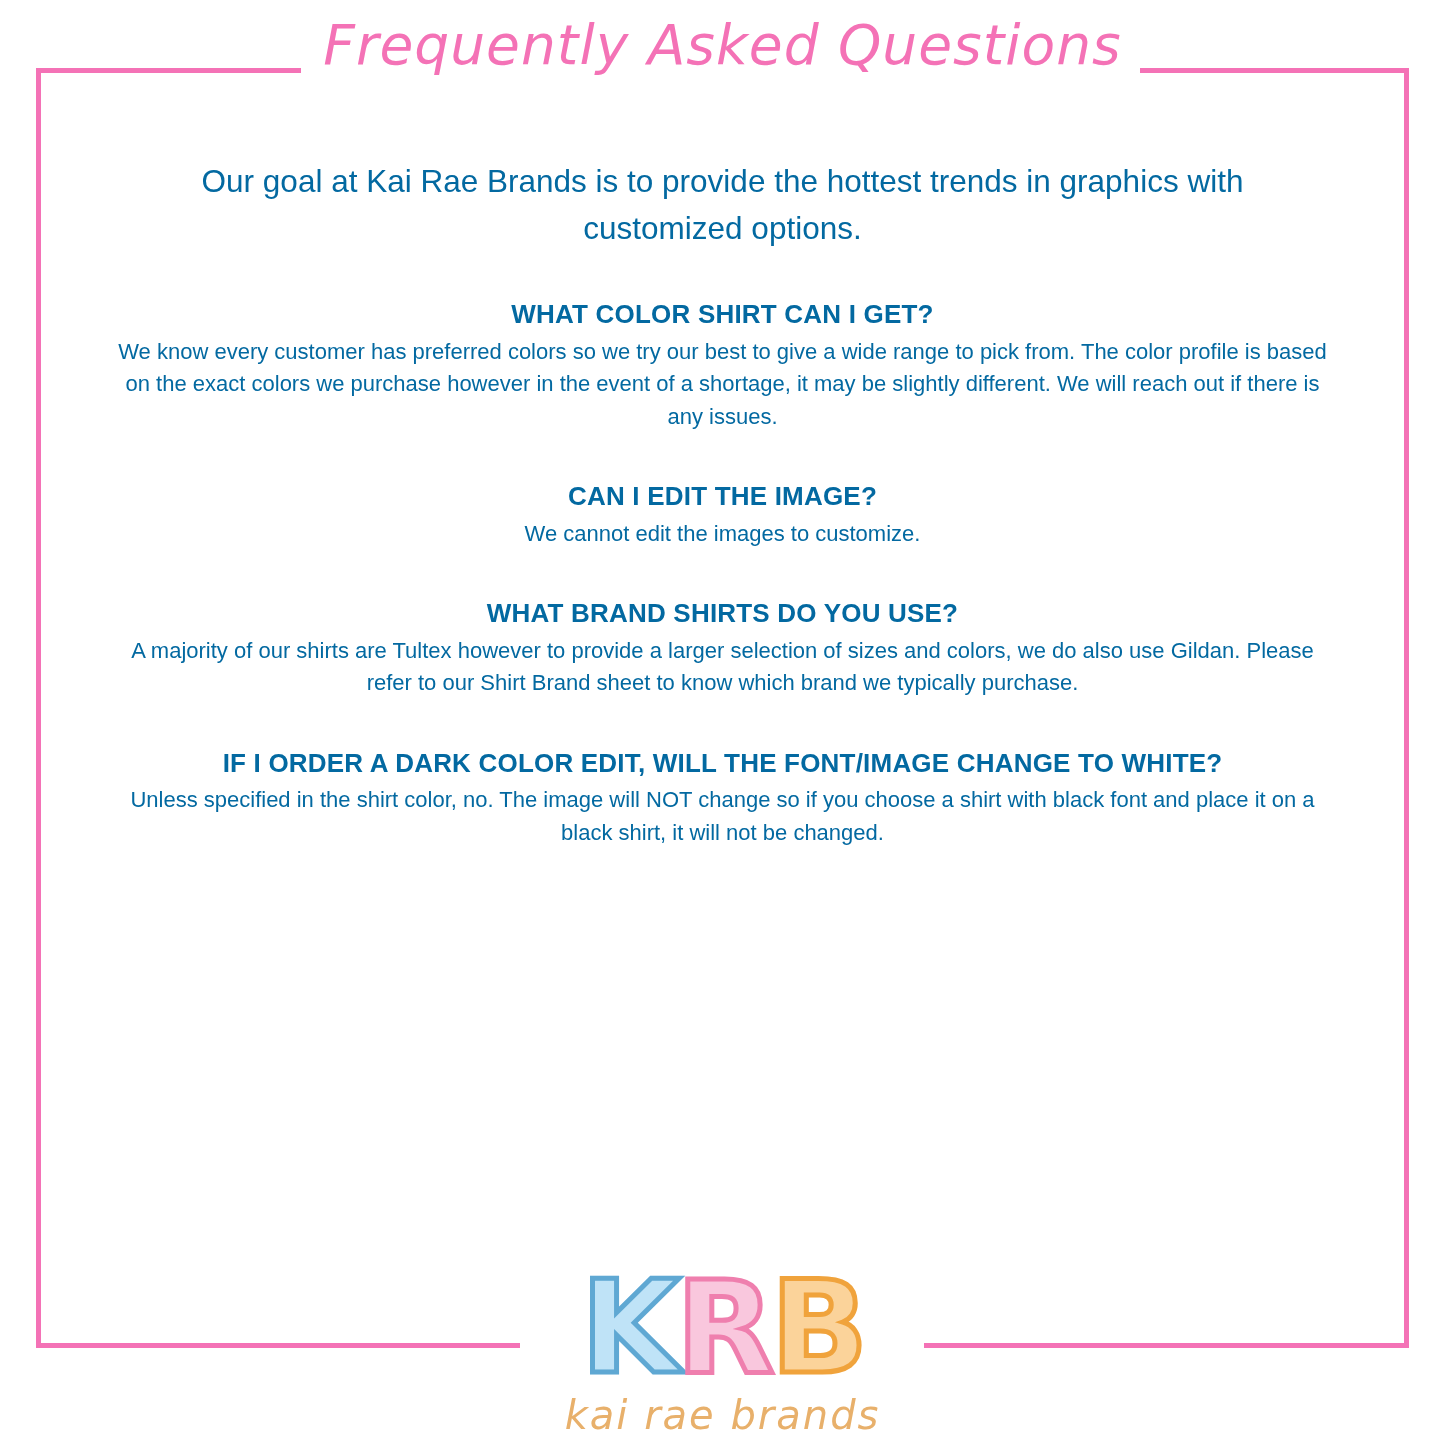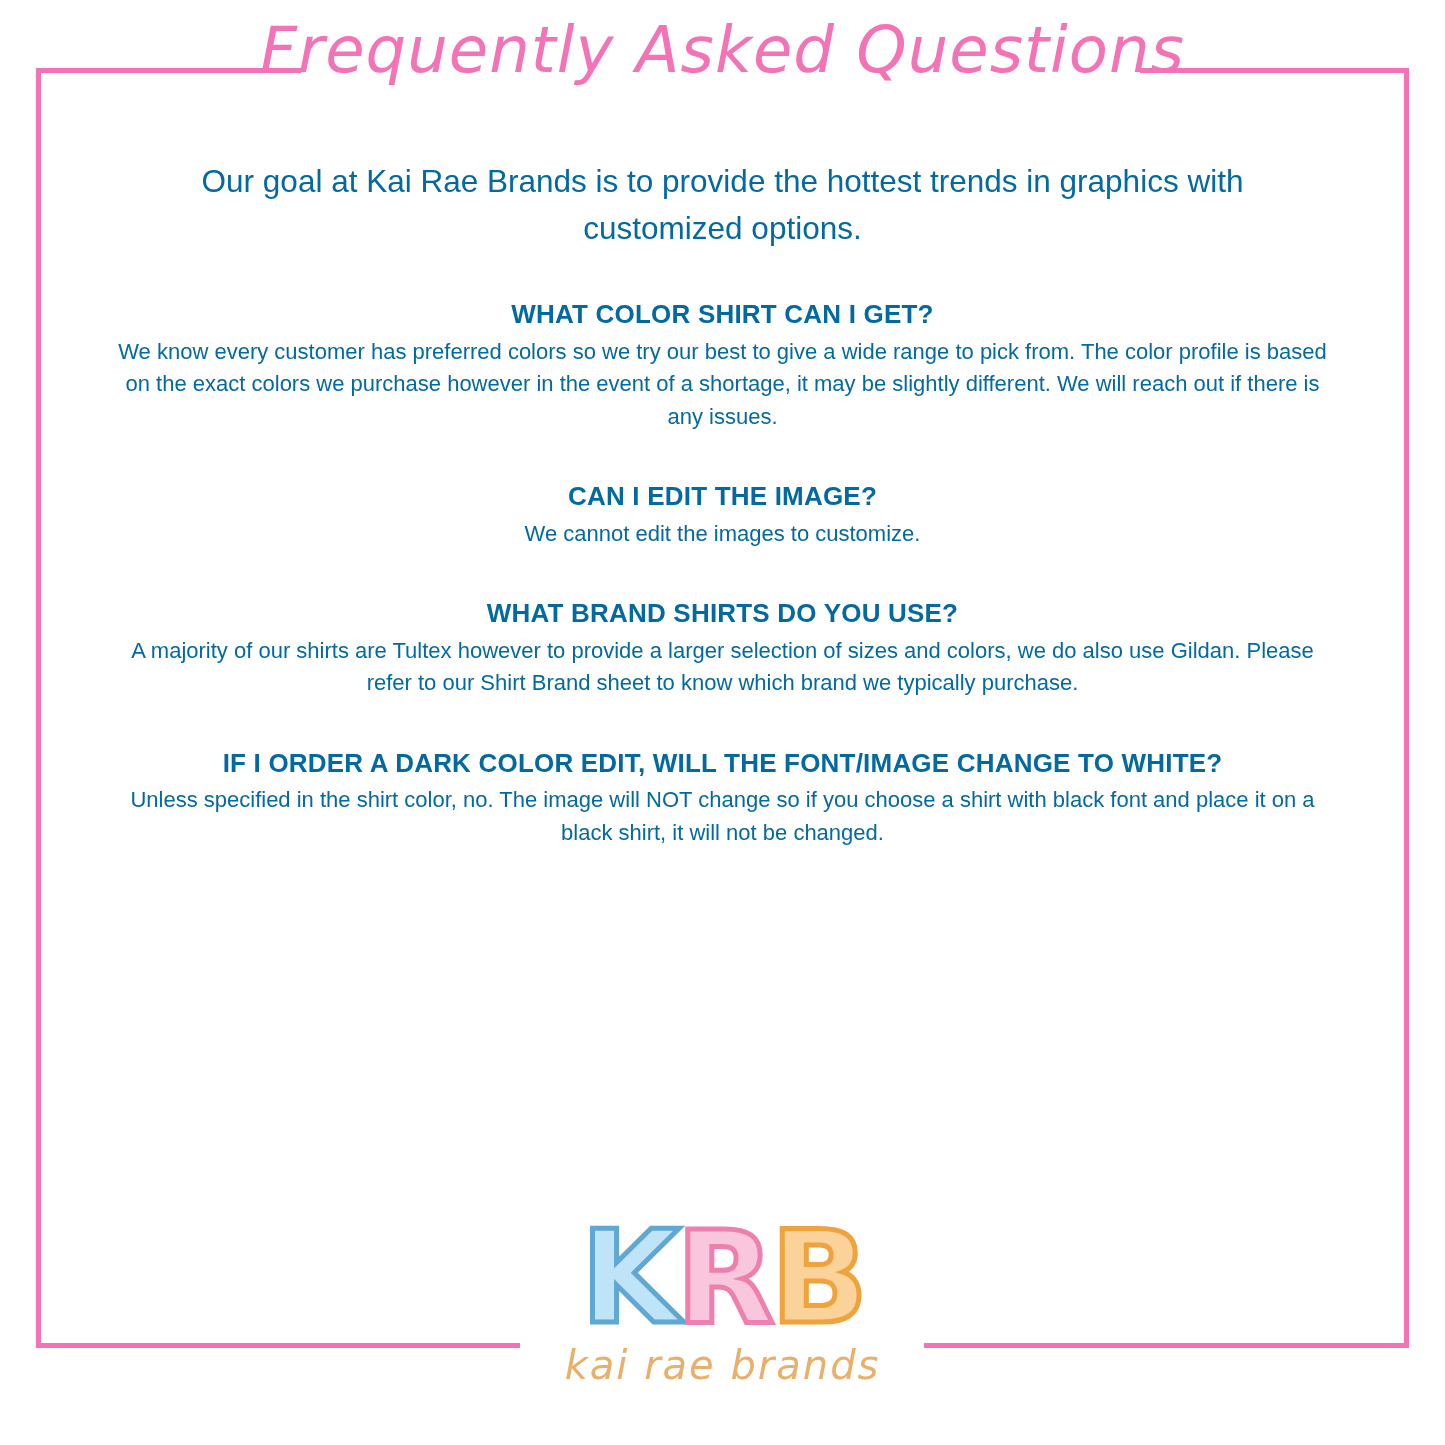--- a/index.html
+++ b/index.html
@@ -71,21 +71,21 @@
 
   
   .title {
     position: absolute;
     top: 18px;
     left: 0;
     width: 1445px;
     text-align: center;
     color: #f472b6;
     font-family: "DejaVu Sans", sans-serif;
-    font-size: 64px;
+    font-size: 55px;
     font-style: italic;
     font-weight: 400;
     letter-spacing: 1px;
     line-height: 1;
     white-space: nowrap;
   }
 
   
   .content {
     position: absolute;
@@ -119,21 +119,21 @@
   }
 
   .qa-wide .qa-question {
     padding: 0 4px;
   }
 
   
   .logo-wrap {
     position: absolute;
     left: 0;
-    top: 1214px;
+    top: 1264px;
     width: 1445px;
     text-align: center;
   }
   .logo-letters {
     display: inline-block;
     font-family: "DejaVu Sans", sans-serif;
     font-weight: bold;
     font-size: 128px;
     line-height: 1;
     letter-spacing: -4px;

